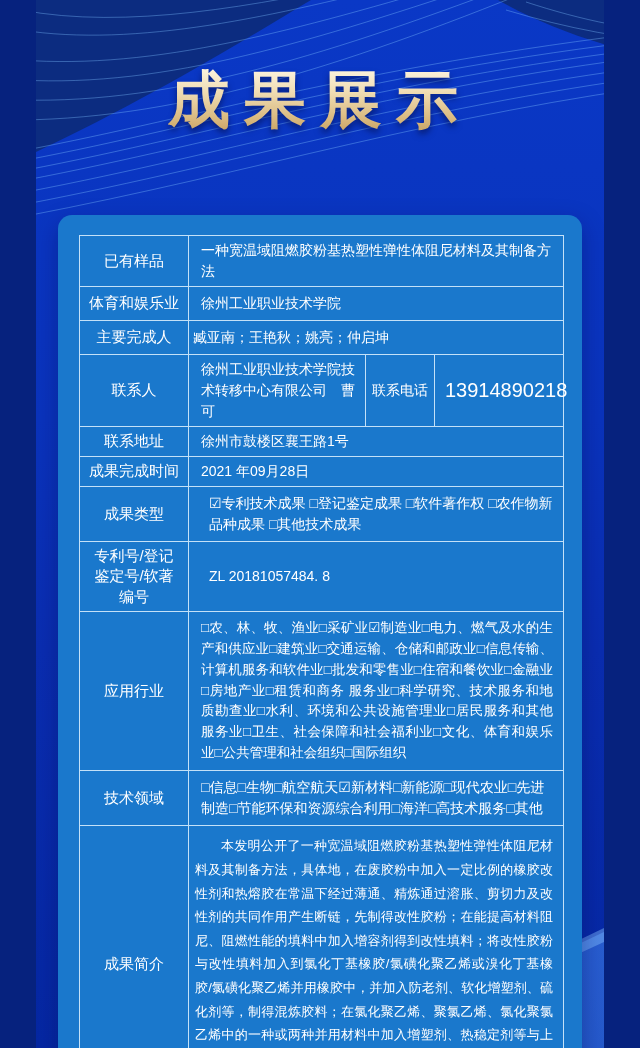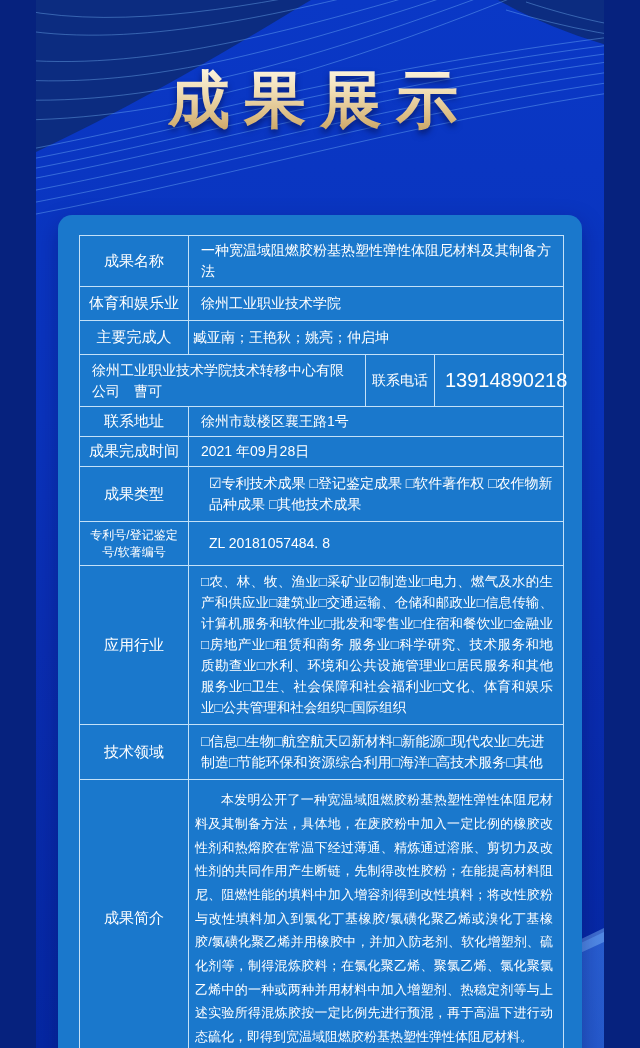--- a/index.html
+++ b/index.html
@@ -57,21 +57,21 @@
   .row { display:flex; border-bottom:1px solid rgba(226,243,255,.85); }
   .row:last-child { border-bottom:none; }
   .cell { padding:4px 8px; display:flex; align-items:center; }
   .label {
     width:109px; flex:0 0 109px;
     justify-content:center; text-align:center;
     border-right:1px solid rgba(226,243,255,.85);
     font-size:15px;
     line-height:1.35;
   }
-  .label.small { font-size:12px;text-align:center; }
+  .label.small { font-size:15px;text-align:center; }
   .value {
     flex:1; font-size:14px; line-height:1.5;
     padding-left:12px;
   }
   .value.tight { padding-left:4px; }
   .value.multiline { display:block; padding-top:6px; padding-bottom:6px; }
   .value.industry { font-size:13.5px; line-height:1.55; text-align:justify; padding-right:10px; }
   .value.intro {
     font-size:13px; line-height:1.82; text-align:justify;
     text-indent:2em; padding:8px 10px 8px 6px;
@@ -130,35 +130,36 @@
     </svg>
     <div class="title-wrap">
       <div class="main-title">成果展示</div>
     </div>
   </div>
 
   <div class="panel">
     <div class="ftable">
 
       <div class="row h34">
-        <div class="cell label">成果名称</div>
+        <div class="cell label">已有样品</div>
         <div class="cell value">一种宽温域阻燃胶粉基热塑性弹性体阻尼材料及其制备方法</div>
       </div>
 
       <div class="row h34">
         <div class="cell label">体育和娱乐业</div>
         <div class="cell value">徐州工业职业技术学院</div>
       </div>
 
       <div class="row h34">
         <div class="cell label">主要完成人</div>
         <div class="cell value tight">臧亚南；王艳秋；姚亮；仲启坤</div>
       </div>
 
       <div class="row h50">
+        <div class="cell label">联系人</div>
         <div class="cell value">徐州工业职业技术学院技术转移中心有限公司　曹可</div>
         <div class="cell tel-label">联系电话</div>
         <div class="cell tel-value">13914890218</div>
       </div>
 
       <div class="row h30">
         <div class="cell label">联系地址</div>
         <div class="cell value">徐州市鼓楼区襄王路1号</div>
       </div>
 

